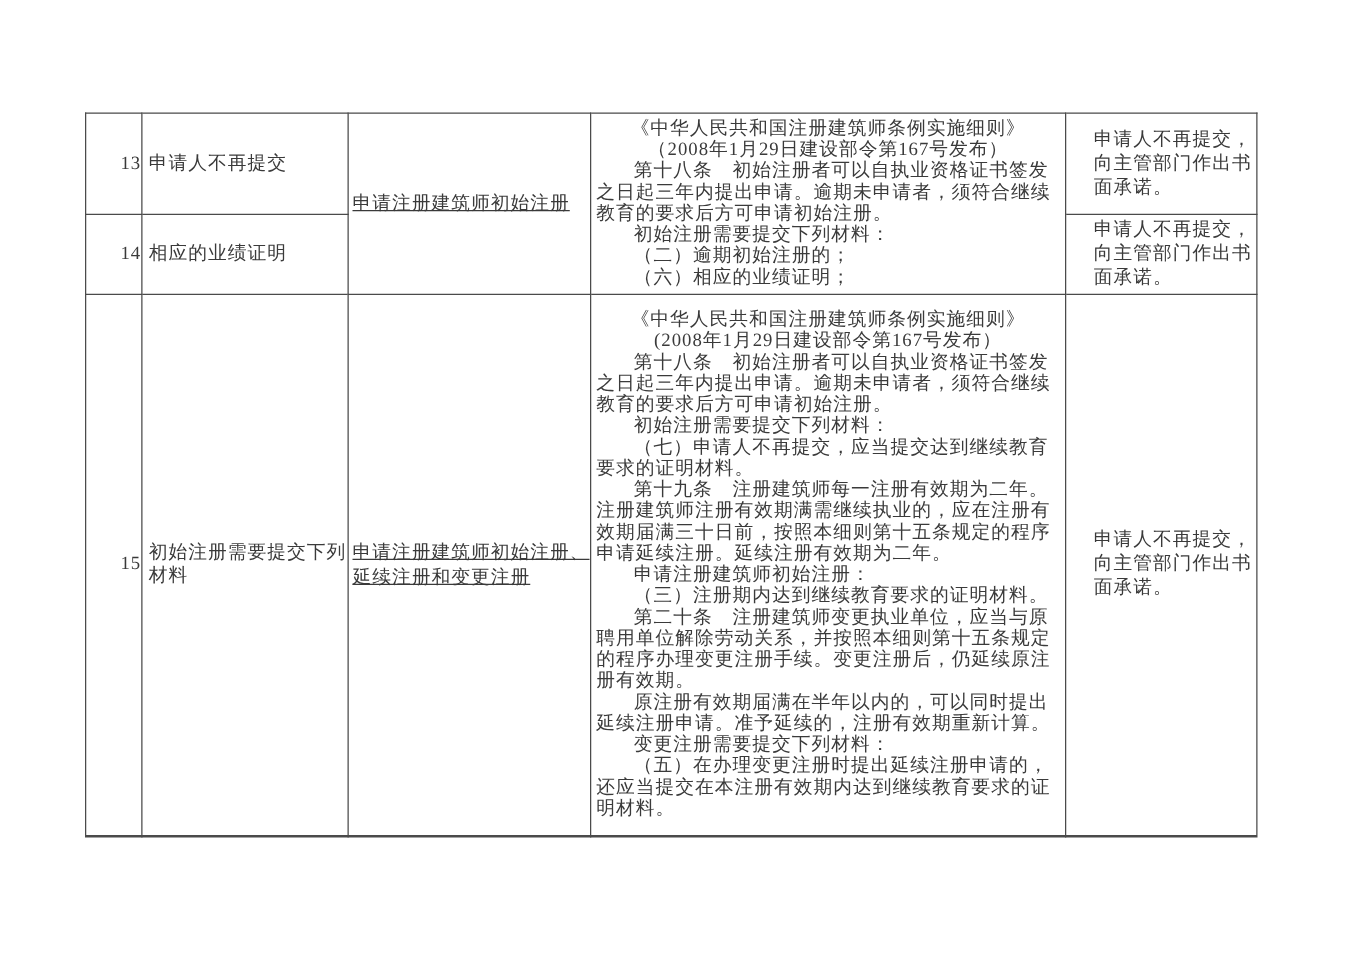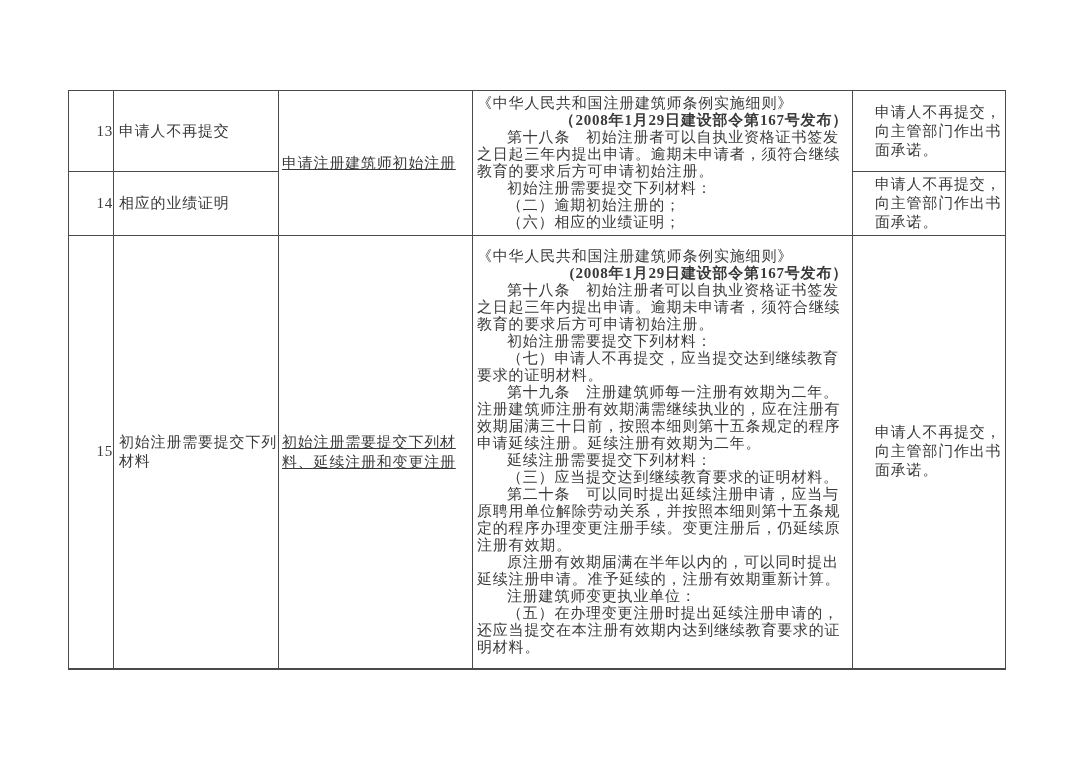--- a/index.html
+++ b/index.html
@@ -53,22 +53,22 @@
     line-height:20px;
     text-decoration:underline;
   }
   td.basis{
     padding:2px 4px;
     line-height:17px;
   }
   td.basis p{
     margin:0;
   }
-  .p-center{text-align:left;}
-  .p-flush{text-align:right;font-weight:bold;}
+  .p-center{text-align:center;}
+  .p-flush{text-align:center;}
   .p-indent{text-indent:30px;}
   td.note{
     padding:0 2px 0 22px;
     line-height:19px;
   }
 </style>
 </head>
 <body>
 
 <div class="page">
@@ -96,32 +96,32 @@
         <td class="note">申请人不再提交，向主管部门作出书面承诺。</td>
       </tr>
       <tr class="r14">
         <td class="num">14</td>
         <td class="material">相应的业绩证明</td>
         <td class="note">申请人不再提交，向主管部门作出书面承诺。</td>
       </tr>
       <tr class="r15">
         <td class="num">15</td>
         <td class="material">初始注册需要提交下列材料</td>
-        <td class="apply">初始注册需要提交下列材料、延续注册和变更注册</td>
+        <td class="apply">申请注册建筑师初始注册、延续注册和变更注册</td>
         <td class="basis">
           <p class="p-center">《中华人民共和国注册建筑师条例实施细则》</p>
           <p class="p-flush">(2008年1月29日建设部令第167号发布）</p>
           <p class="p-indent">第十八条　初始注册者可以自执业资格证书签发之日起三年内提出申请。逾期未申请者，须符合继续教育的要求后方可申请初始注册。</p>
           <p class="p-indent">初始注册需要提交下列材料：</p>
           <p class="p-indent">（七）申请人不再提交，应当提交达到继续教育要求的证明材料。</p>
           <p class="p-indent">第十九条　注册建筑师每一注册有效期为二年。注册建筑师注册有效期满需继续执业的，应在注册有效期届满三十日前，按照本细则第十五条规定的程序申请延续注册。延续注册有效期为二年。</p>
-          <p class="p-indent">延续注册需要提交下列材料：</p>
-          <p class="p-indent">（三）应当提交达到继续教育要求的证明材料。</p>
-          <p class="p-indent">第二十条　可以同时提出延续注册申请，应当与原聘用单位解除劳动关系，并按照本细则第十五条规定的程序办理变更注册手续。变更注册后，仍延续原注册有效期。</p>
+          <p class="p-indent">申请注册建筑师初始注册：</p>
+          <p class="p-indent">（三）注册期内达到继续教育要求的证明材料。</p>
+          <p class="p-indent">第二十条　注册建筑师变更执业单位，应当与原聘用单位解除劳动关系，并按照本细则第十五条规定的程序办理变更注册手续。变更注册后，仍延续原注册有效期。</p>
           <p class="p-indent">原注册有效期届满在半年以内的，可以同时提出延续注册申请。准予延续的，注册有效期重新计算。</p>
-          <p class="p-indent">注册建筑师变更执业单位：</p>
+          <p class="p-indent">变更注册需要提交下列材料：</p>
           <p class="p-indent">（五）在办理变更注册时提出延续注册申请的，还应当提交在本注册有效期内达到继续教育要求的证明材料。</p>
         </td>
         <td class="note">申请人不再提交，向主管部门作出书面承诺。</td>
       </tr>
     </tbody>
   </table>
 </div>
 
 </body></html>

